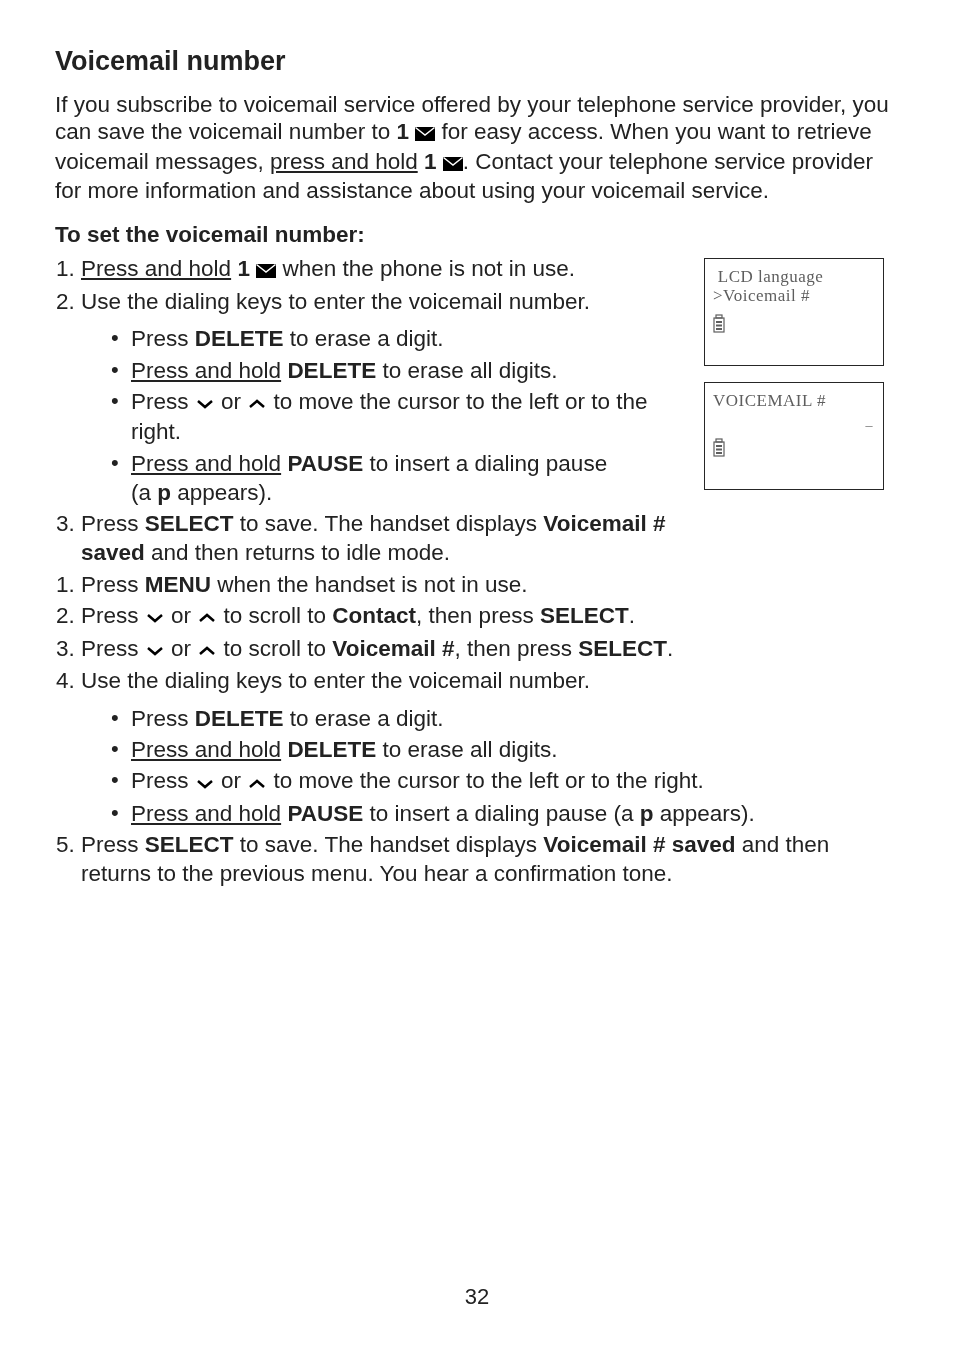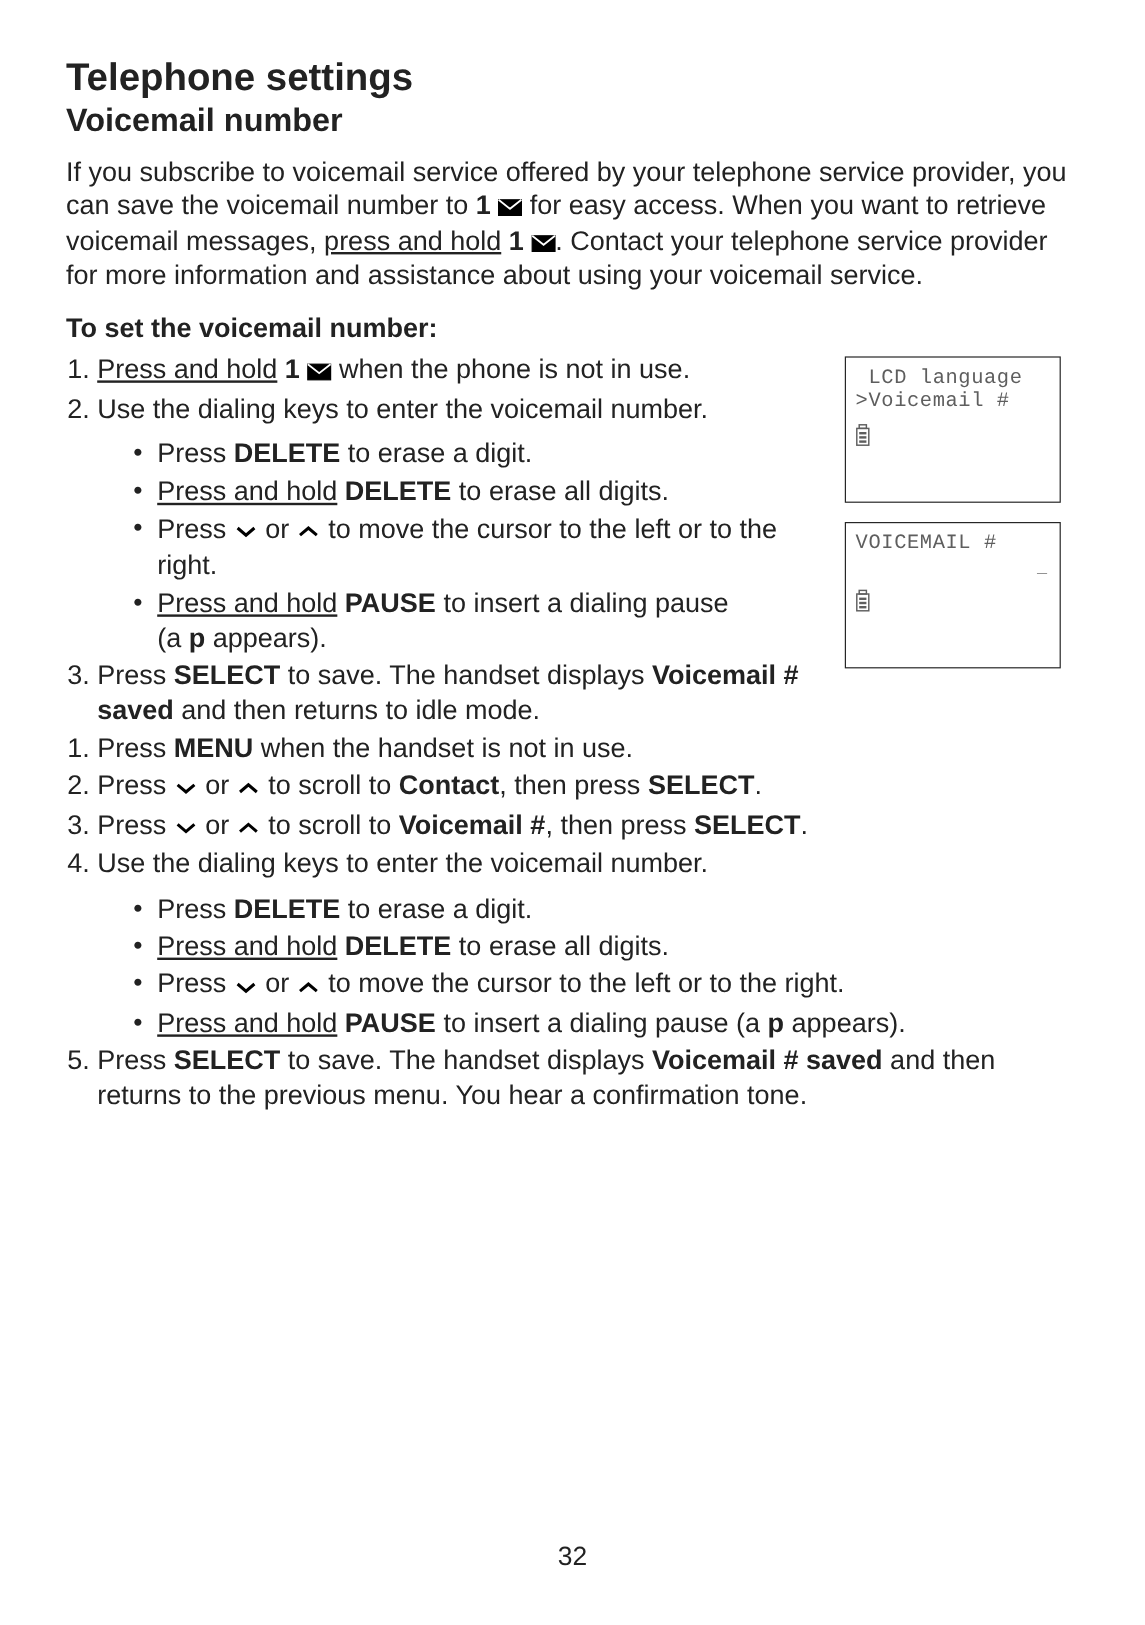--- a/index.html
+++ b/index.html
@@ -82,24 +82,24 @@
   }
   .icon-caret {
     display: inline-block;
     vertical-align: middle;
     margin: 0 1px;
   }
   
   .lcd {
     border: 1.5px solid #262626;
     width: 180px;
-    height: 122px;
+    height: 108px;
     margin-bottom: 16px;
     padding: 8px 8px 6px 8px;
-    font-family: Liberation Mono, monospace;
+    font-family: Liberation Serif, serif;
     font-size: 17px;
     line-height: 1.15;
     color: #5e5e5e;
     letter-spacing: 0.5px;
     position: relative;
   }
   .lcd .row { white-space: pre; }
   .lcd .battery {
     position: absolute;
     left: 8px;
@@ -118,21 +118,20 @@
     left: 0; right: 0;
     text-align: center;
     font-size: 22px;
   }
   svg { overflow: visible; }
 </style>
 </head>
 <body>
 
 <div class="page">
-  <h1>Telephone settings</h1>
   <h2>Voicemail number</h2>
 
   <p class="intro">
     <span>If you subscribe to voicemail service offered by your telephone service provider, you can save the voicemail number to </span><span class="b">1</span>
     <span class="icon-envelope"><svg width="20" height="14">
           <rect x="0.5" y="0.5" width="19" height="13" fill="#000" stroke="#000"></rect>
           <polyline points="0.5,0.5 10,8 19.5,0.5" fill="none" stroke="#fff" stroke-width="1.5"></polyline>
         </svg></span><span> for easy access. When you want to retrieve voicemail messages, </span><span class="u">press and hold</span>
     <span class="b">1</span>
     <span class="icon-envelope"><svg width="20" height="14">

